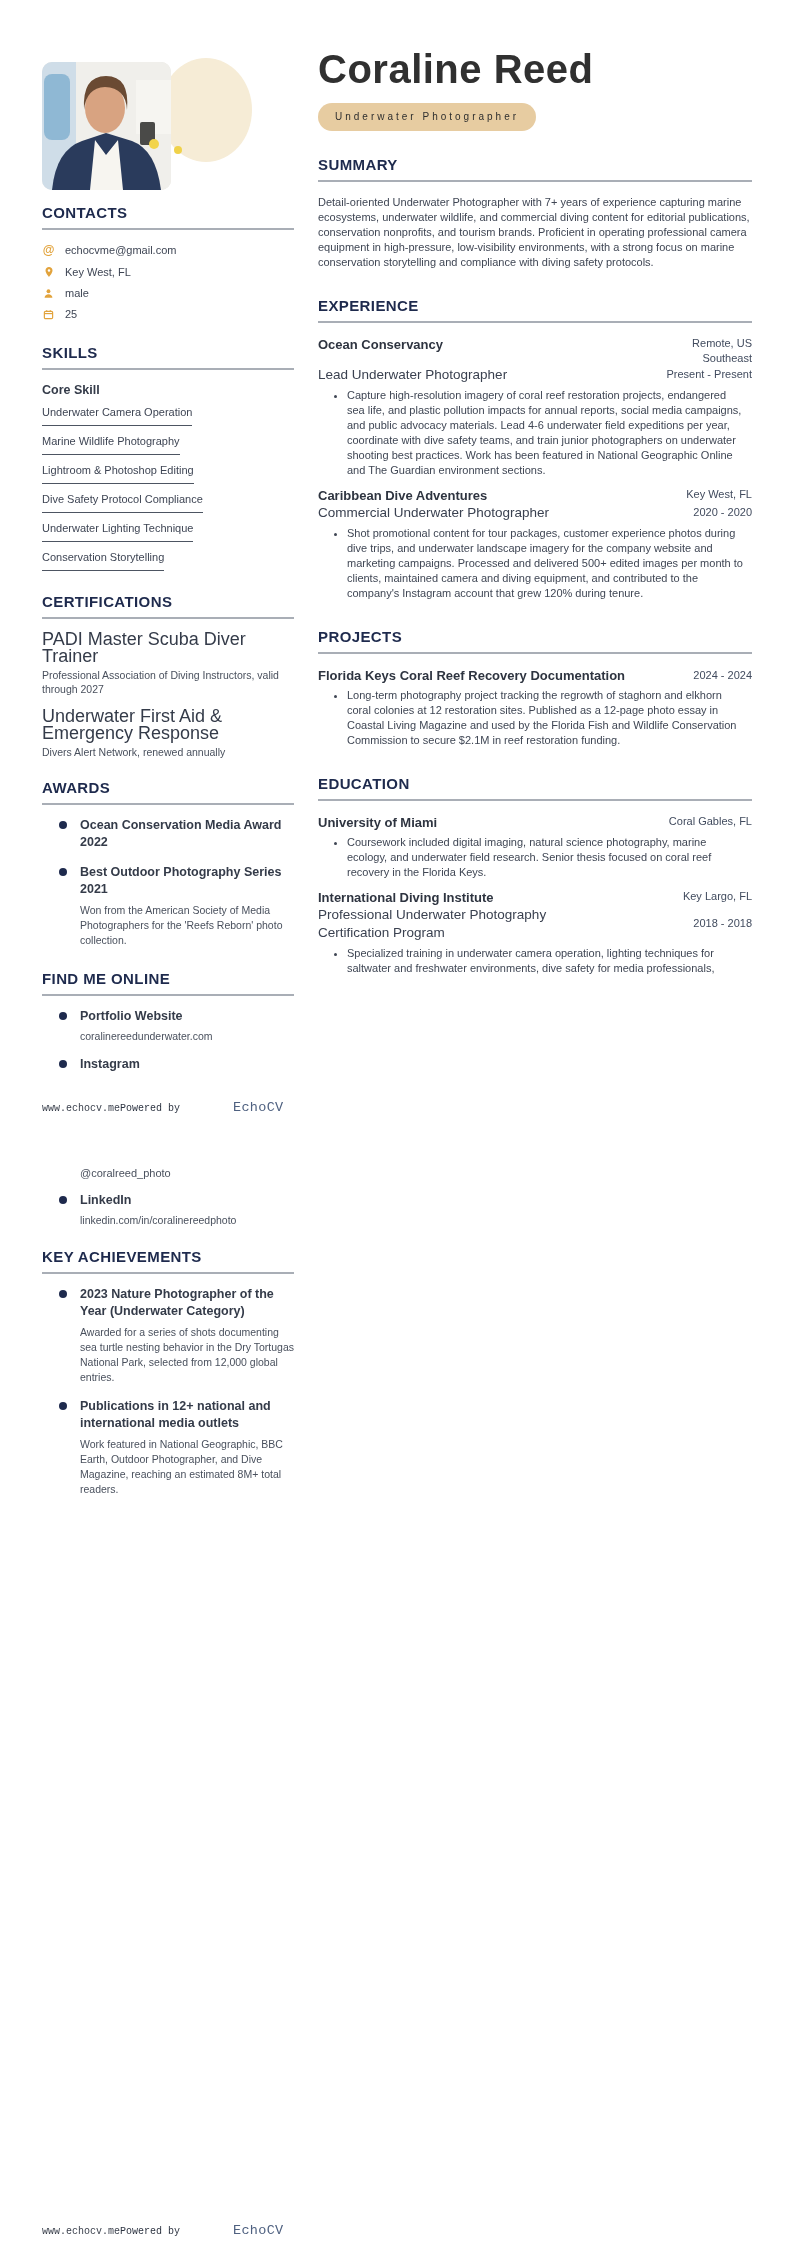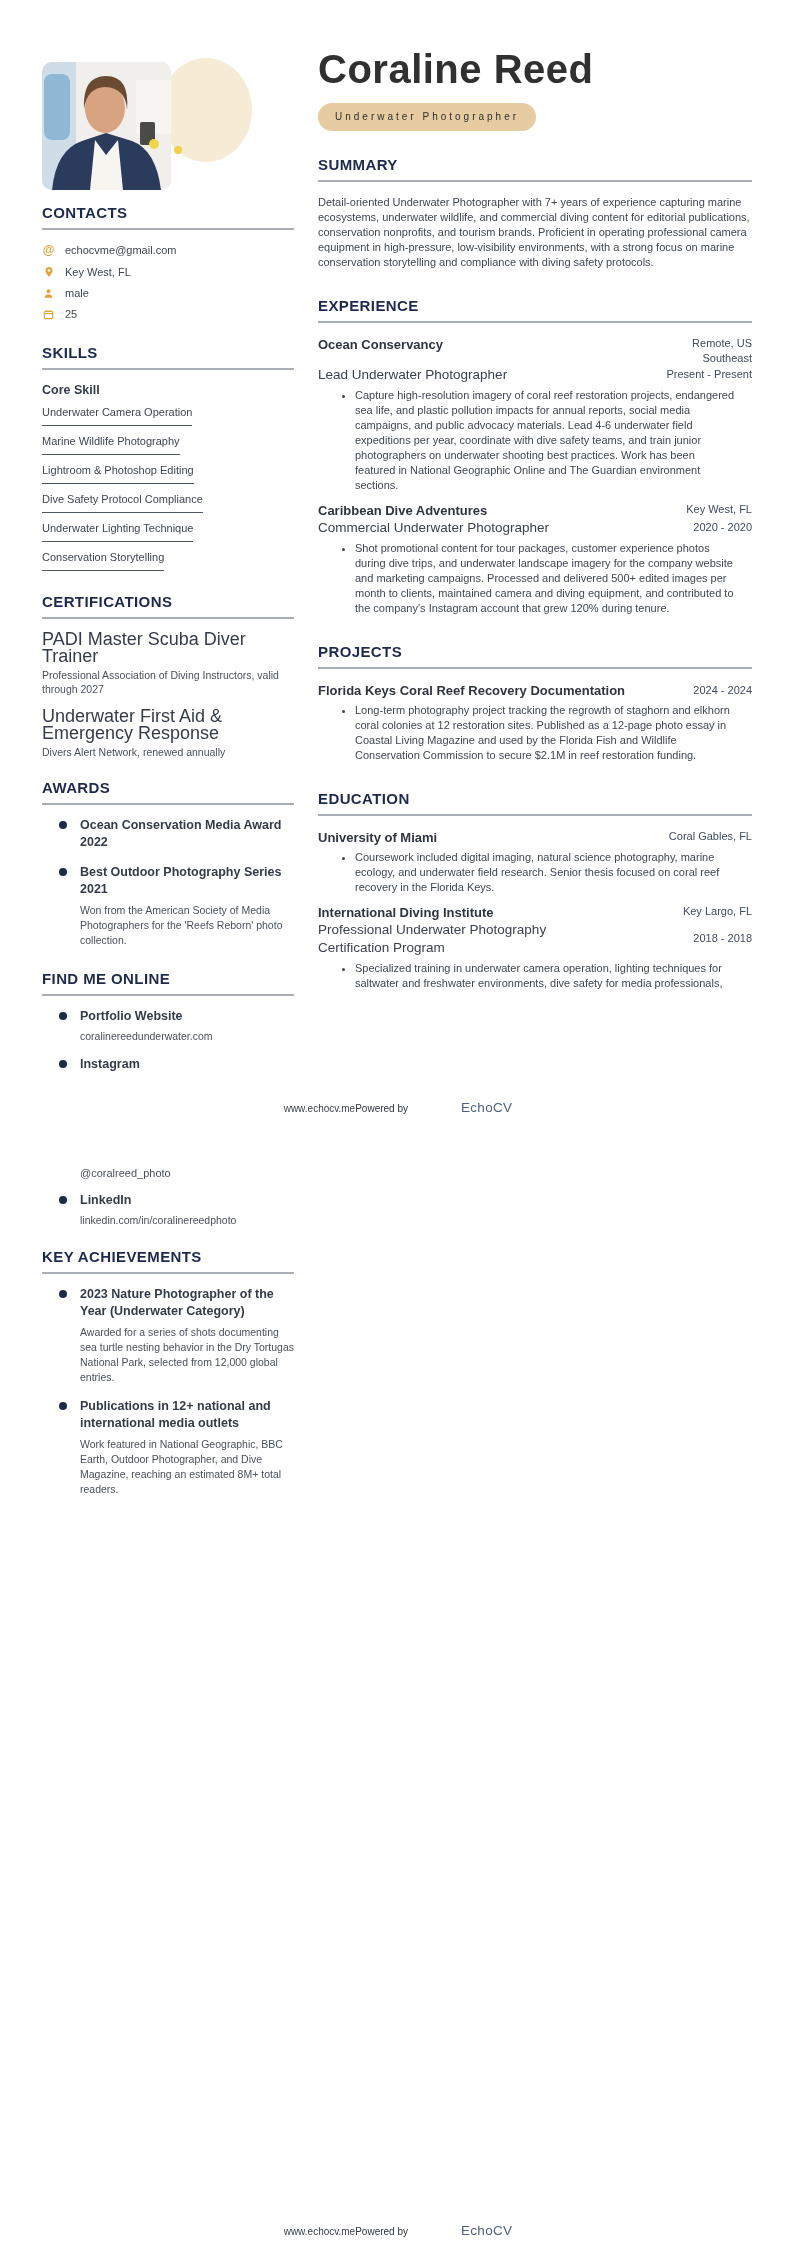--- a/index.html
+++ b/index.html
@@ -70,26 +70,26 @@
 
   .entry { margin-top: 13px; }
   .entry + .entry { margin-top: 9px; }
   .row { display: flex; justify-content: space-between; align-items: flex-start; }
   .row-center { align-items: center; }
   .company { font-size: 13px; font-weight: 700; color: #2e3440; line-height: 17px; }
   .role { font-size: 13.5px; color: #3a4150; line-height: 18px; font-weight: 400; }
   .meta { flex: 0 0 auto; margin-left: 24px; font-size: 11px; color: #414b5e;
           text-align: right; line-height: 15px; }
   .meta-wrap { max-width: 80px; }
-  .bullets { margin: 4px 16px 0; padding-left: 21px; list-style: disc; }
+  .bullets { margin: 4px 8px 0; padding-left: 21px; list-style: disc; }
   .bullets li { font-size: 11px; line-height: 15px; color: #3f4654; }
 
   
   .page-footer { position: absolute; left: 42px; right: 40px; bottom: 8px;
-                 display: flex; justify-content: center; align-items: baseline; }
+                 display: flex; justify-content: flex-start; align-items: baseline; font-family: Liberation Mono, monospace; }
   .footer-url { font-size: 10px; color: #3c424e; }
   .powered { font-size: 10px; color: #2d3442; }
   .powered .brand { font-size: 13.5px; color: #4f6180; margin-left: 5px; letter-spacing: .3px; padding-left: 48px; }
 
   .p2-left { padding-top: 44px; }
   .p2-left .sec { margin-top: 21px; }
 </style>
 </head>
 <body>
 

